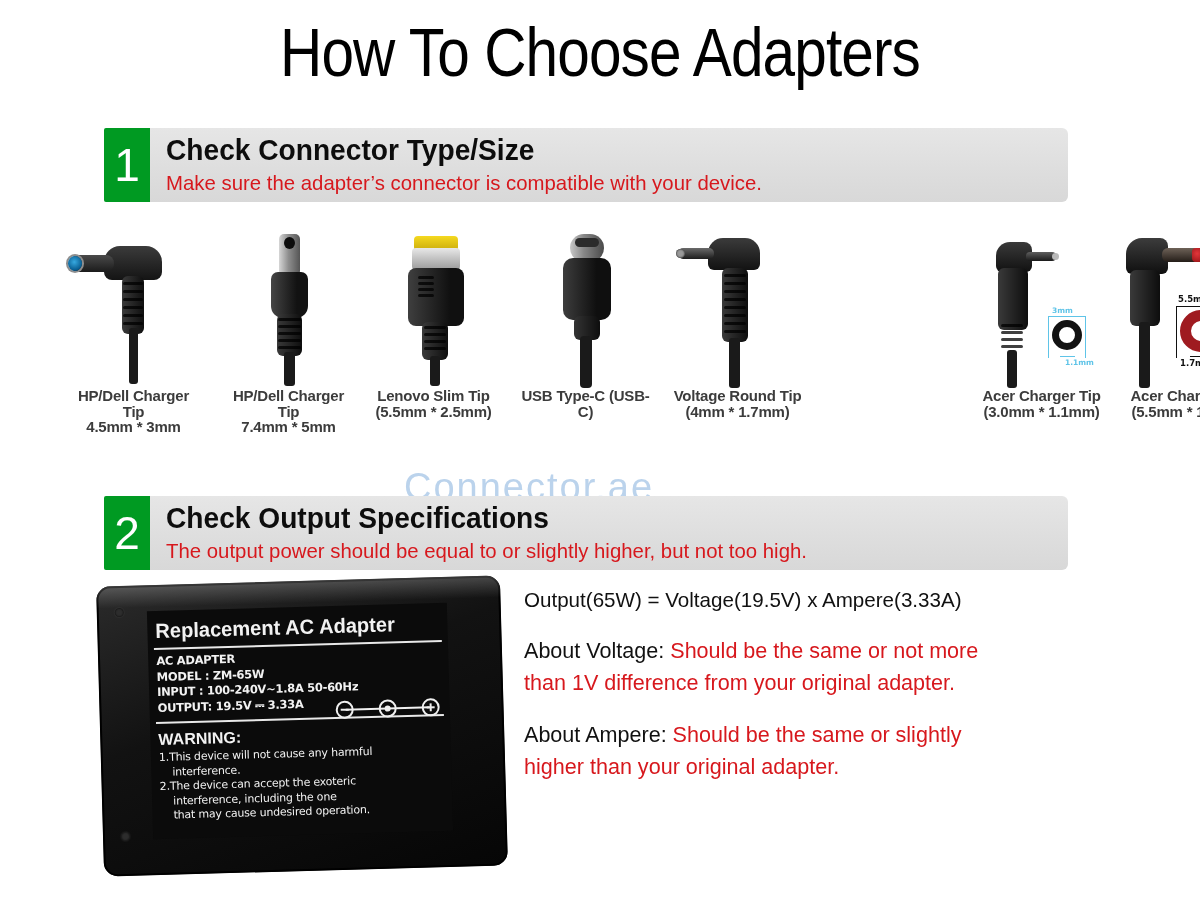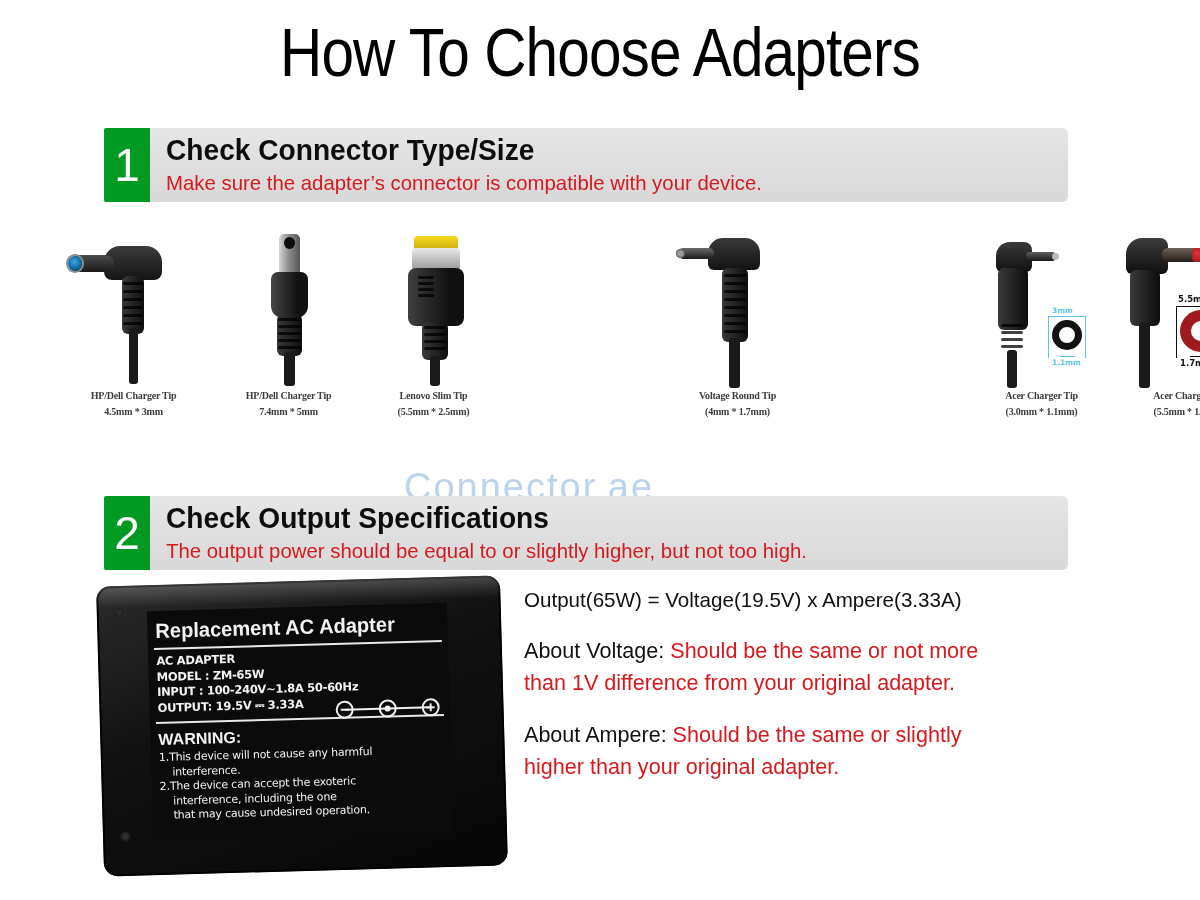--- a/index.html
+++ b/index.html
@@ -81,25 +81,25 @@
     width:135px;
     top:0;
     text-align:center;
   }
   .conn-img{
     position:relative;
     height:160px;
     width:135px;
   }
   .conn-label{
-    font-size:10px;
+    font-size:15px;
     line-height:15.5px;
     color:#3c3c3c;
     font-weight:bold;
-    font-family:Liberation Serif, serif;
+    font-family:Liberation Sans, sans-serif;
     letter-spacing:-0.2px;
   }
   .conn-label .l2{font-weight:bold;display:block;}
 
   
   .cable{position:absolute;background:#1a1a1a;border-radius:3px;}
   .body{position:absolute;background:#222;border-radius:10px;}
 
   
   .ribs{position:absolute;}
@@ -292,20 +292,33 @@
             <i style="top:21px"></i>
         </div>
         <div class="cable" style="left:64px;top:128px;width:10px;height:30px;"></div>
       </div>
       <div class="conn-label">
         <span>Lenovo Slim Tip</span>
         <span class="l2">(5.5mm * 2.5mm)</span>
       </div>
     </div>
 
+    <div class="conn" style="left:452px;">
+      <div class="conn-img">
+        <div style="position:absolute;left:52px;top:6px;width:34px;height:28px;border-radius:14px;background:linear-gradient(90deg,#c9c9c9,#888 40%,#4a4a4a);"></div>
+        <div style="position:absolute;left:57px;top:10px;width:24px;height:9px;border-radius:5px;background:#2b2b2b;"></div>
+        <div class="body" style="left:45px;top:30px;width:48px;height:62px;border-radius:10px;background:linear-gradient(90deg,#3d3d3d,#0f0f0f 70%);"></div>
+        <div class="body" style="left:56px;top:88px;width:26px;height:24px;border-radius:6px;background:linear-gradient(90deg,#343434,#0d0d0d);"></div>
+        <div class="cable" style="left:62px;top:108px;width:12px;height:52px;border-radius:4px;"></div>
+      </div>
+      <div class="conn-label">
+        <span>USB Type-C (USB-C)</span>
+        <span class="l2"></span>
+      </div>
+    </div>
 
     <div class="conn" style="left:604px;">
       <div class="conn-img">
         <div class="body" style="left:38px;top:10px;width:52px;height:32px;border-radius:15px 15px 6px 6px;background:linear-gradient(180deg,#3b3b3b,#121212);"></div>
         <div style="position:absolute;left:8px;top:20px;width:36px;height:11px;border-radius:5px;background:linear-gradient(180deg,#6a6a6a,#1d1d1d);"></div>
         <div style="position:absolute;left:6px;top:21px;width:9px;height:9px;border-radius:50%;background:#9a9a9a;box-shadow:inset 0 0 2px #000;"></div>
         <div class="body" style="left:52px;top:40px;width:26px;height:74px;border-radius:6px;background:linear-gradient(90deg,#3a3a3a,#0d0d0d);"></div>
         <div class="ribs" style="left:54px;top:46px;width:22px;height:62px;">
           <i style="top:0"></i>
             <i style="top:8px"></i>
@@ -339,21 +352,21 @@
         </div>
         <div class="cable" style="left:33px;top:122px;width:10px;height:38px;"></div>
 
         <div class="dim" style="left:62px;top:78px;width:62px;height:62px;">
           <div class="t" style="left:16px;top:0;color:#5fc4e8;">3mm</div>
           <div class="ln" style="left:12px;top:10px;width:38px;height:1px;background:#5fc4e8;"></div>
           <div class="ln" style="left:12px;top:10px;width:1px;height:42px;background:#5fc4e8;"></div>
           <div class="ln" style="left:49px;top:10px;width:1px;height:42px;background:#5fc4e8;"></div>
           <div class="ring" style="left:16px;top:14px;width:30px;height:30px;border:7px solid #121212;box-sizing:border-box;background:#fff;"></div>
           <div class="ln" style="left:24px;top:50px;width:15px;height:1px;background:#5fc4e8;"></div>
-          <div class="t" style="left:16px;top:52px;color:#5fc4e8;">1.1mm</div>
+          <div class="t" style="left:29px;top:52px;color:#5fc4e8;">1.1mm</div>
         </div>
       </div>
       <div class="conn-label">
         <span>Acer Charger Tip</span>
         <span class="l2">(3.0mm * 1.1mm)</span>
       </div>
     </div>
 
     <div class="conn" style="left:1056px;">
       <div class="conn-img">

